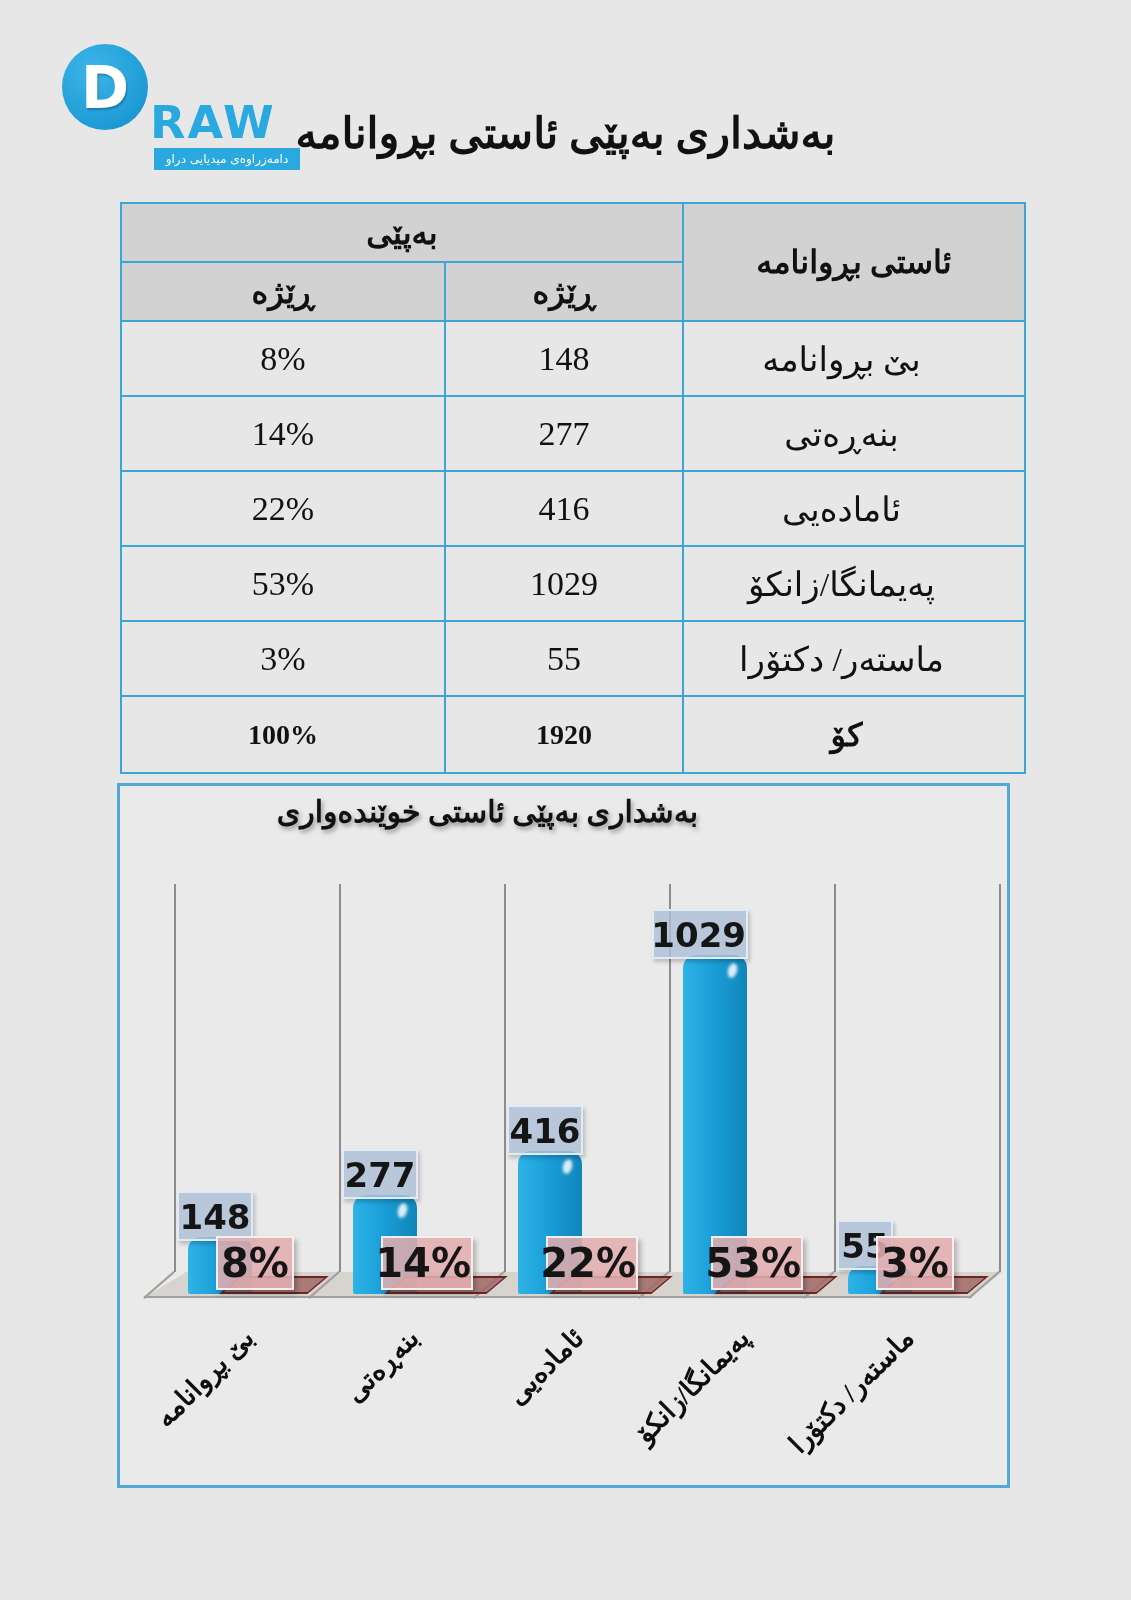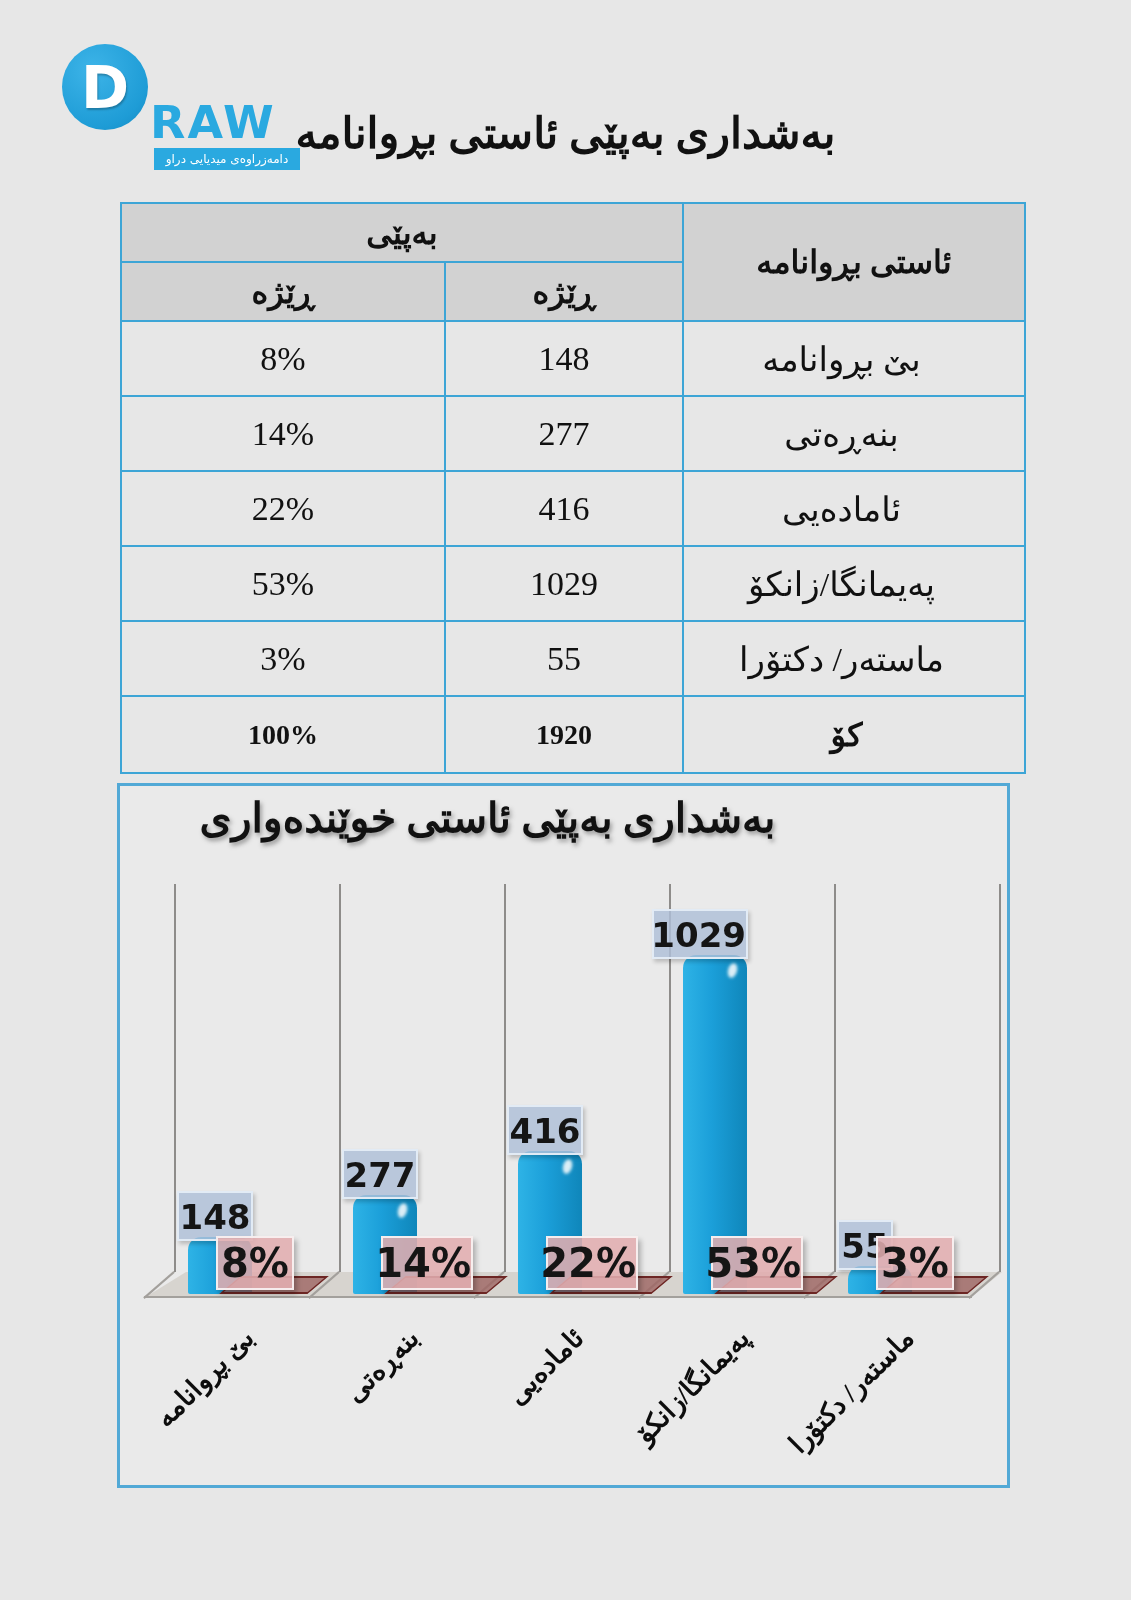--- a/index.html
+++ b/index.html
@@ -16,21 +16,21 @@
   .logo-raw{position:absolute;left:88px;top:52px;font-family:"DejaVu Sans",sans-serif;
             font-weight:bold;font-size:46px;color:#2aa9e0;letter-spacing:2px;transform:scaleY(.95);}
   .logo-banner{position:absolute;left:92px;top:104px;width:146px;height:22px;background:#2aa9e0;
                border-radius:0;text-align:center;line-height:22px;color:#fff;
                font-family:"DejaVu Sans",sans-serif;font-size:12px;}
 
   
   .page-title{position:absolute;left:0;right:0;top:108px;text-align:center;
               font-weight:bold;font-size:43px;direction:rtl;}
   .chart-title{position:absolute;left:117px;width:741px;top:794px;text-align:center;
-               font-weight:bold;font-size:41px;direction:rtl;
+               font-weight:bold;font-size:30px;direction:rtl;
                text-shadow:2px 3px 4px rgba(80,80,80,.5);}
 
   
   table.stats{position:absolute;left:120px;top:202px;border-collapse:collapse;direction:rtl;}
   table.stats th,table.stats td{border:2px solid #3da5d6;}
   table.stats th{background:#d2d2d2;font-weight:bold;font-size:32px;text-align:center;}
   table.stats td{background:#e7e7e7;font-size:34px;text-align:center;}
   td.lvl{text-align:right;padding-right:26px;font-size:31px;}
   tr.total td{font-weight:bold;font-size:28px;}
   tr.total td.lvl{text-align:center;padding-right:16px;font-size:32px;}

